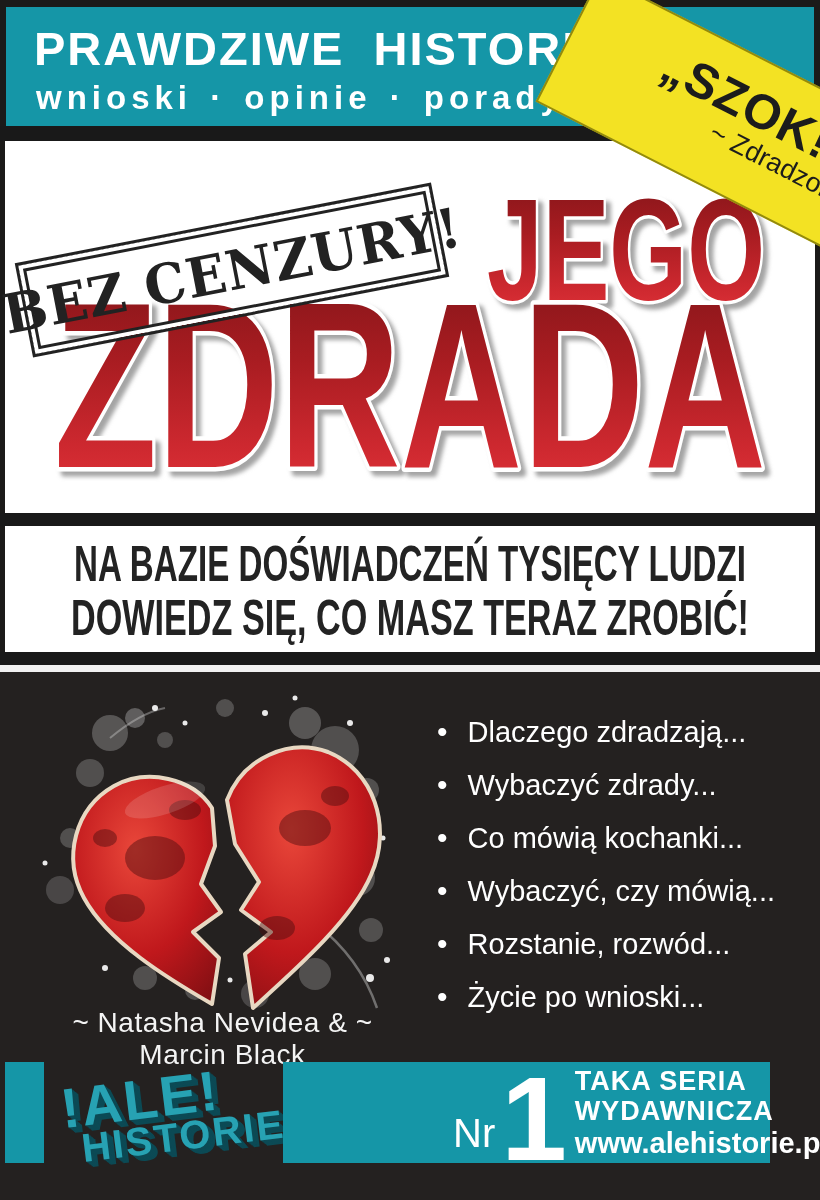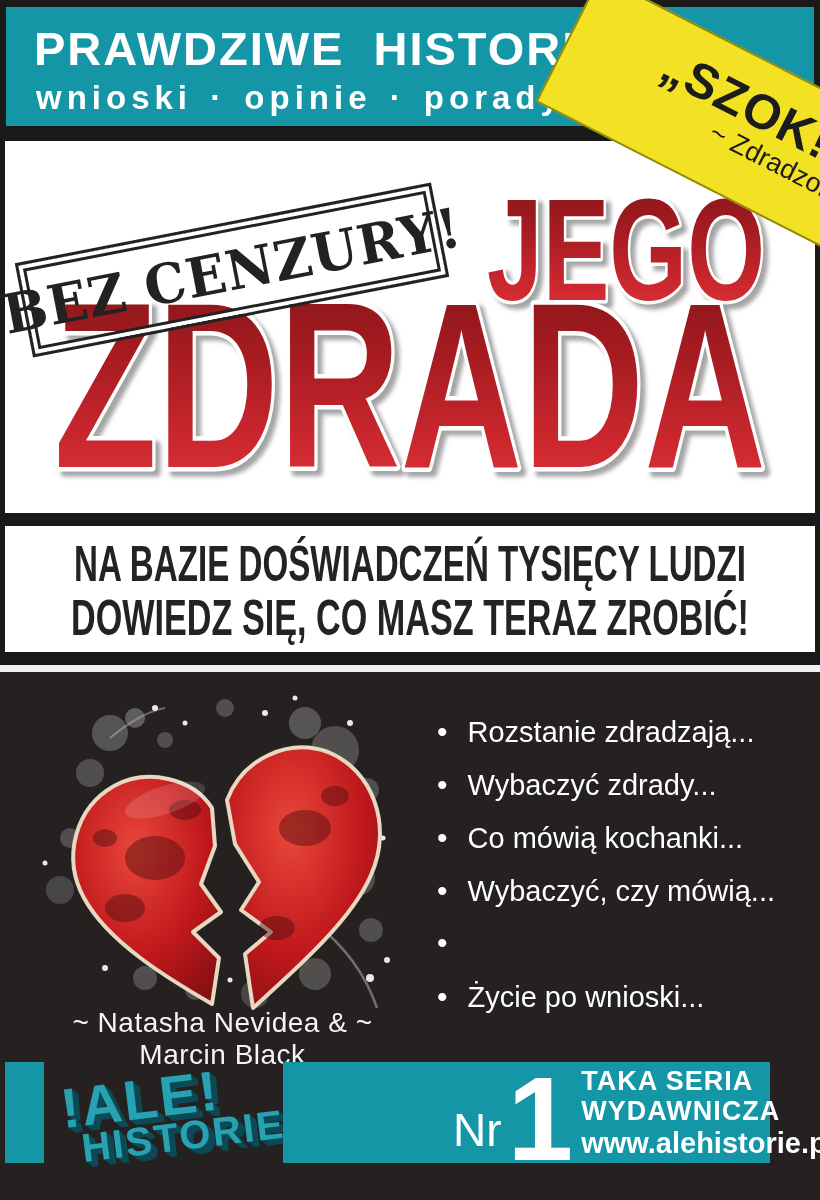--- a/index.html
+++ b/index.html
@@ -88,21 +88,21 @@
     font-weight:700;line-height:.95;letter-spacing:2px;
     text-shadow:1px 1px 0 #0c4a55,2px 2px 0 #0c4a55,3px 3px 0 #0c4a55,
                 4px 4px 0 #0c4a55,5px 5px 0 #0c4a55,6px 6px 0 #0c4a55;
   }
   .logo .l1{font-size:56px;}
   .logo .l2{font-size:40px;margin-left:16px;margin-top:-4px;}
   .badge{
     position:absolute;left:283px;top:1062px;width:487px;height:101px;background:#1596a7;
     display:flex;align-items:stretch;box-sizing:border-box;padding-left:170px;z-index:6;
   }
-  .badge .nr{align-self:flex-end;color:#fff;font-size:46px;margin:0 6px 10px 0;line-height:1;}
+  .badge .nr{align-self:flex-end;color:#fff;font-size:40px;margin:0 6px 10px 0;line-height:1;}
   .badge .one{color:#fff;font-size:118px;font-weight:700;line-height:.78;align-self:center;margin-top:14px;}
   .badge .col{align-self:center;color:#fff;margin-left:8px;line-height:1.12;}
   .badge .col .s{font-size:27px;font-weight:700;letter-spacing:1px;}
   .badge .col .w{font-size:29px;font-weight:700;}
 </style>
 </head>
 <body>
 
 <div class="cover">
 
@@ -214,36 +214,37 @@
       <ellipse cx="262" cy="250" rx="18" ry="12"></ellipse>
         <ellipse cx="90" cy="160" rx="12" ry="9"></ellipse>
       <ellipse cx="170" cy="132" rx="16" ry="10"></ellipse>
     </g>
     <ellipse cx="150" cy="122" rx="42" ry="14" fill="#ffffff" opacity=".14" transform="rotate(-18 150 122)"></ellipse>
   </svg>
 
   <ul class="bullets">
     <li>
         <span class="dot">•</span>
-        <span>Rozstanie zdradzają...</span>
+        <span>Dlaczego zdradzają...</span>
       </li>
     <li>
         <span class="dot">•</span>
         <span>Wybaczyć zdrady...</span>
       </li>
     <li>
         <span class="dot">•</span>
         <span>Co mówią kochanki...</span>
       </li>
     <li>
         <span class="dot">•</span>
         <span>Wybaczyć, czy mówią...</span>
       </li>
     <li>
         <span class="dot">•</span>
+        <span>Rozstanie, rozwód...</span>
       </li>
     <li>
         <span class="dot">•</span>
         <span>Życie po wnioski...</span>
       </li>
   </ul>
 
   <div class="authors">~ Natasha Nevidea  &amp; ~ Marcin Black</div>
 
   <div class="accent-left"></div>

